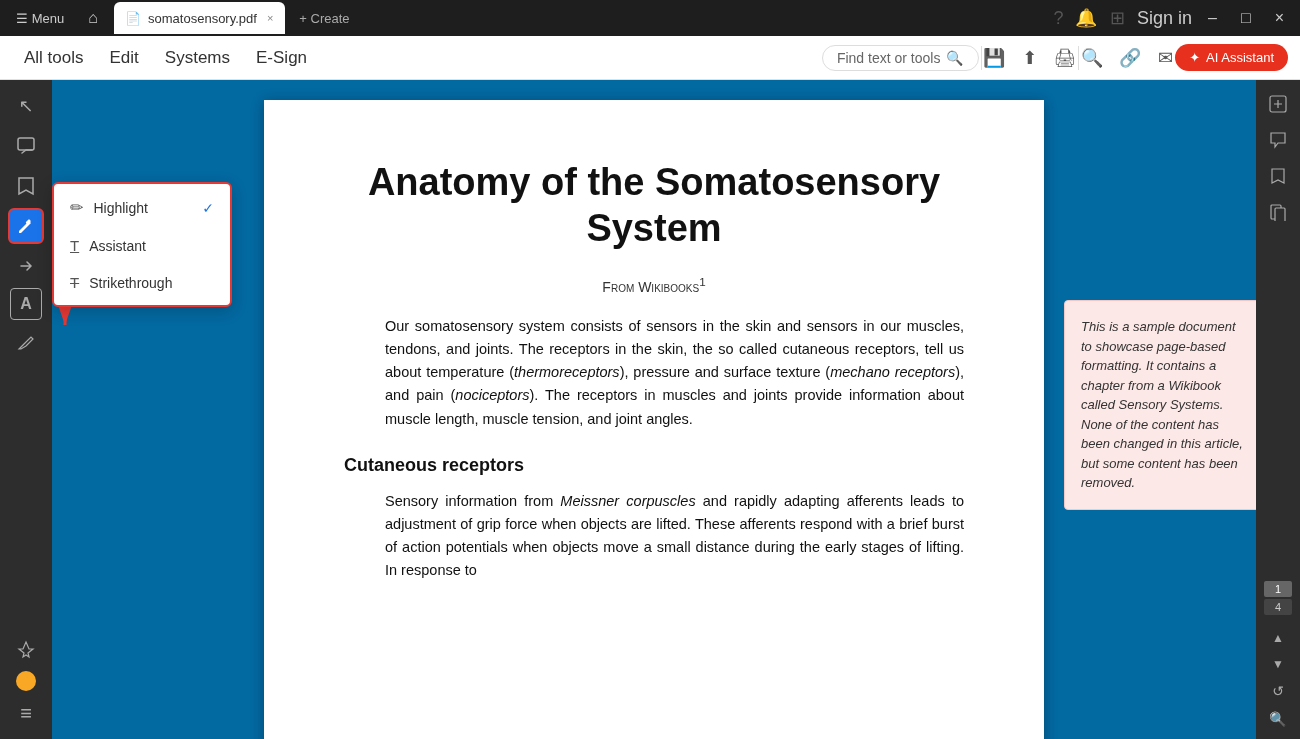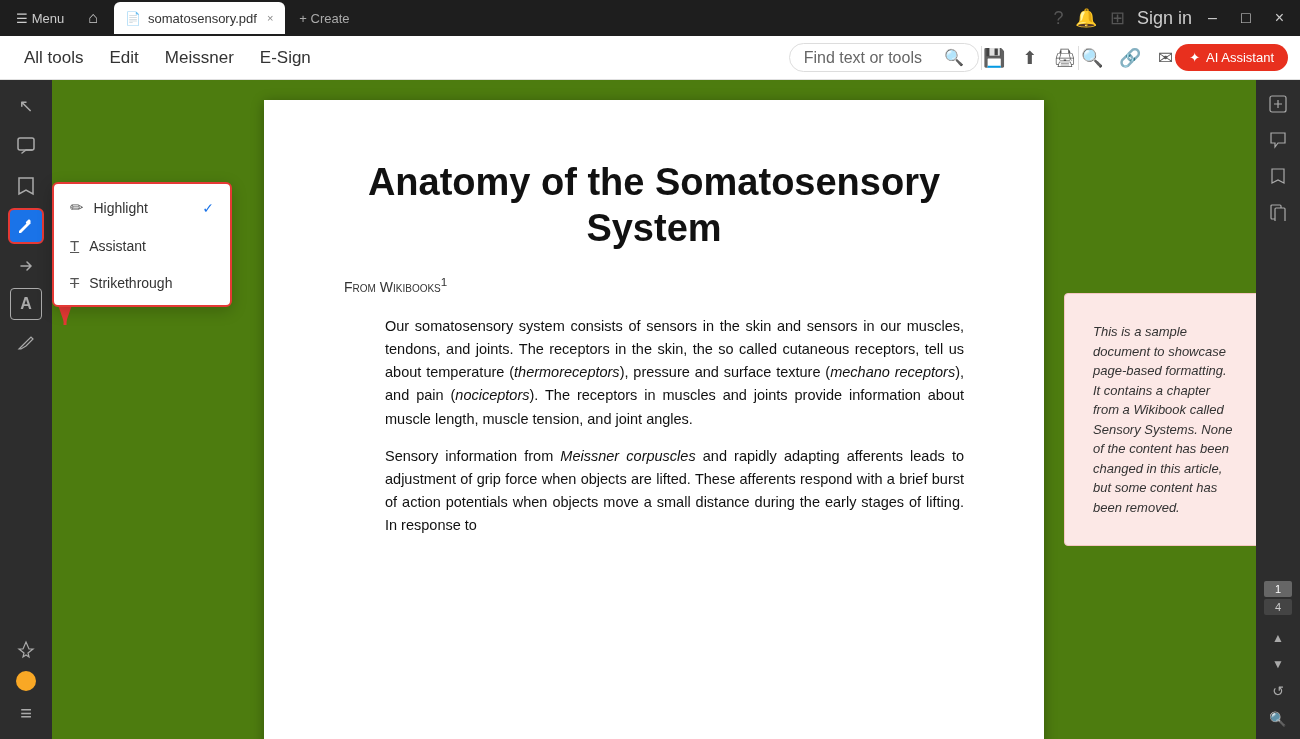--- a/index.html
+++ b/index.html
@@ -22,21 +22,21 @@
     .window-controls { display: flex; gap: 8px; align-items: center; }
     .wc-btn { color: #ccc; font-size: 16px; cursor: pointer; padding: 2px 8px; }
 
     
     .menu-bar {
       display: flex; align-items: center; background: #fff; height: 44px;
       padding: 0 12px; gap: 2px; flex-shrink: 0; border-bottom: 1px solid #e0e0e0;
     }
     .menu-item { padding: 6px 12px; border-radius: 4px; font-size: 17px; color: #333; cursor: pointer; }
     .menu-spacer { flex: 1; }
-    .search-bar { display: flex; align-items: center; gap: 22px; border: 1px solid #ddd; border-radius: 20px; padding: 4px 14px; font-size: 16px; color: #555; cursor: pointer; }
+    .search-bar { display: flex; align-items: center; gap: 6px; border: 1px solid #ddd; border-radius: 20px; padding: 4px 14px; font-size: 14px; color: #555; cursor: pointer; }
     .search-bar span { color: #666; }
     .toolbar-icons { display: flex; align-items: center; gap: 16px; color: #555; }
     .toolbar-icon { cursor: pointer; font-size: 18px; color: #555; }
     .divider-v { width: 1px; height: 24px; background: #ddd; }
     .ai-btn { display: flex; align-items: center; gap: 6px; background: #e8301e; color: #fff; border-radius: 20px; padding: 6px 14px; font-size: 13px; cursor: pointer; font-weight: 500; }
 
     
     .main-area { display: flex; flex: 1; overflow: hidden; }
 
     
@@ -55,37 +55,37 @@
       background: #fff; border-radius: 6px; box-shadow: 0 4px 16px rgba(0,0,0,0.2);
       min-width: 180px; padding: 4px 0; border: 2px solid #e53935;
     }
     .dropdown-item { display: flex; align-items: center; gap: 10px; padding: 10px 16px; cursor: pointer; font-size: 14px; color: #333; }
     .dropdown-item.selected { font-weight: 500; }
     .dropdown-check { color: #1a73e8; font-size: 14px; margin-left: auto; }
     .dropdown-icon { font-size: 16px; color: #555; }
 
     
     .pdf-area {
-      flex: 1; background: #4d7c0f; overflow-y: auto; display: flex; justify-content: center;
+      flex: 1; background: #0369a1; overflow-y: auto; display: flex; justify-content: center;
       padding: 20px; position: relative;
     }
     .pdf-page {
       background: #fff; width: 780px; min-height: 900px; padding: 60px 80px;
       box-shadow: 0 2px 12px rgba(0,0,0,0.3); position: relative;
     }
     .pdf-title { font-size: 38px; font-weight: bold; text-align: center; margin-bottom: 24px; color: #111; line-height: 1.2; }
-    .pdf-author { font-size: 14px; margin-bottom: 20px; color: #333; font-variant: small-caps; }
+    .pdf-author { font-size: 14px; text-align: center; margin-bottom: 20px; color: #333; font-variant: small-caps; }
     .pdf-body { font-size: 14.5px; line-height: 1.6; color: #111; text-align: justify; }
     .pdf-body p { margin-bottom: 14px; margin-left: 41px; }
     .pdf-body h2 { font-size: 18px; font-weight: bold; margin-bottom: 10px; margin-top: 20px; }
     .pdf-italic { font-style: italic; }
     .pdf-note {
-      position: absolute; right: -220px; top: 193px; width: 200px;
+      position: absolute; right: -220px; top: 200px; width: 200px;
       background: #fce8e6; border: 1px solid #f5c6c2; border-radius: 4px;
-      padding: 28px; font-size: 13px; font-style: italic; color: #333; line-height: 1.5;
+      padding: 16px; font-size: 13px; font-style: italic; color: #333; line-height: 1.5;
     }
 
     
     .right-sidebar {
       width: 44px; background: #2d2d2d; display: flex; flex-direction: column; align-items: center;
       padding: 8px 0; gap: 4px; flex-shrink: 0;
     }
     .right-sidebar-icon { width: 32px; height: 32px; display: flex; align-items: center; justify-content: center; color: #aaa; font-size: 16px; cursor: pointer; border-radius: 4px; }
   </style>
 </head>
@@ -118,21 +118,21 @@
   <div class="window-controls">
     <span class="wc-btn">–</span>
     <span class="wc-btn">□</span>
     <span class="wc-btn wc-close">×</span>
   </div>
 </div>
 
 <div class="menu-bar">
   <span class="menu-item">All tools</span>
   <span class="menu-item">Edit</span>
-  <span class="menu-item">Meissner</span>
+  <span class="menu-item">Systems</span>
   <span class="menu-item">E-Sign</span>
   <div class="menu-spacer"></div>
   <div class="search-bar">
     <span>Find text or tools</span>
     <span>🔍</span>
   </div>
   <div class="divider-v"></div>
   <div class="toolbar-icons">
     <span class="toolbar-icon">💾</span>
     <span class="toolbar-icon">⬆</span>
@@ -224,20 +224,21 @@
 
       <div class="pdf-author">
         <span>From W<span style="font-variant:small-caps">ikibooks</span><sup>1</sup></span>
       </div>
 
       <div class="pdf-body">
         <p>
           Our somatosensory system consists of sensors in the skin and sensors in our muscles, tendons, and joints. The receptors in the skin, the so called cutaneous receptors, tell us about temperature (<span class="pdf-italic">thermoreceptors</span>), pressure and surface texture (<span class="pdf-italic">mechano receptors</span>), and pain (<span class="pdf-italic">nociceptors</span>). The receptors in muscles and joints provide information about muscle length, muscle tension, and joint angles.
         </p>
 
+        <h2>Cutaneous receptors</h2>
 
         <p>
           Sensory information from <span class="pdf-italic">Meissner corpuscles</span> and rapidly adapting afferents leads to adjustment of grip force when objects are lifted. These afferents respond with a brief burst of action potentials when objects move a small distance during the early stages of lifting. In response to
         </p>
       </div>
 
       <div class="pdf-note">This is a sample document to showcase page-based formatting. It contains a chapter from a Wikibook called Sensory Systems. None of the content has been changed in this article, but some content has been removed.</div>
     </div>
   </div>
 

